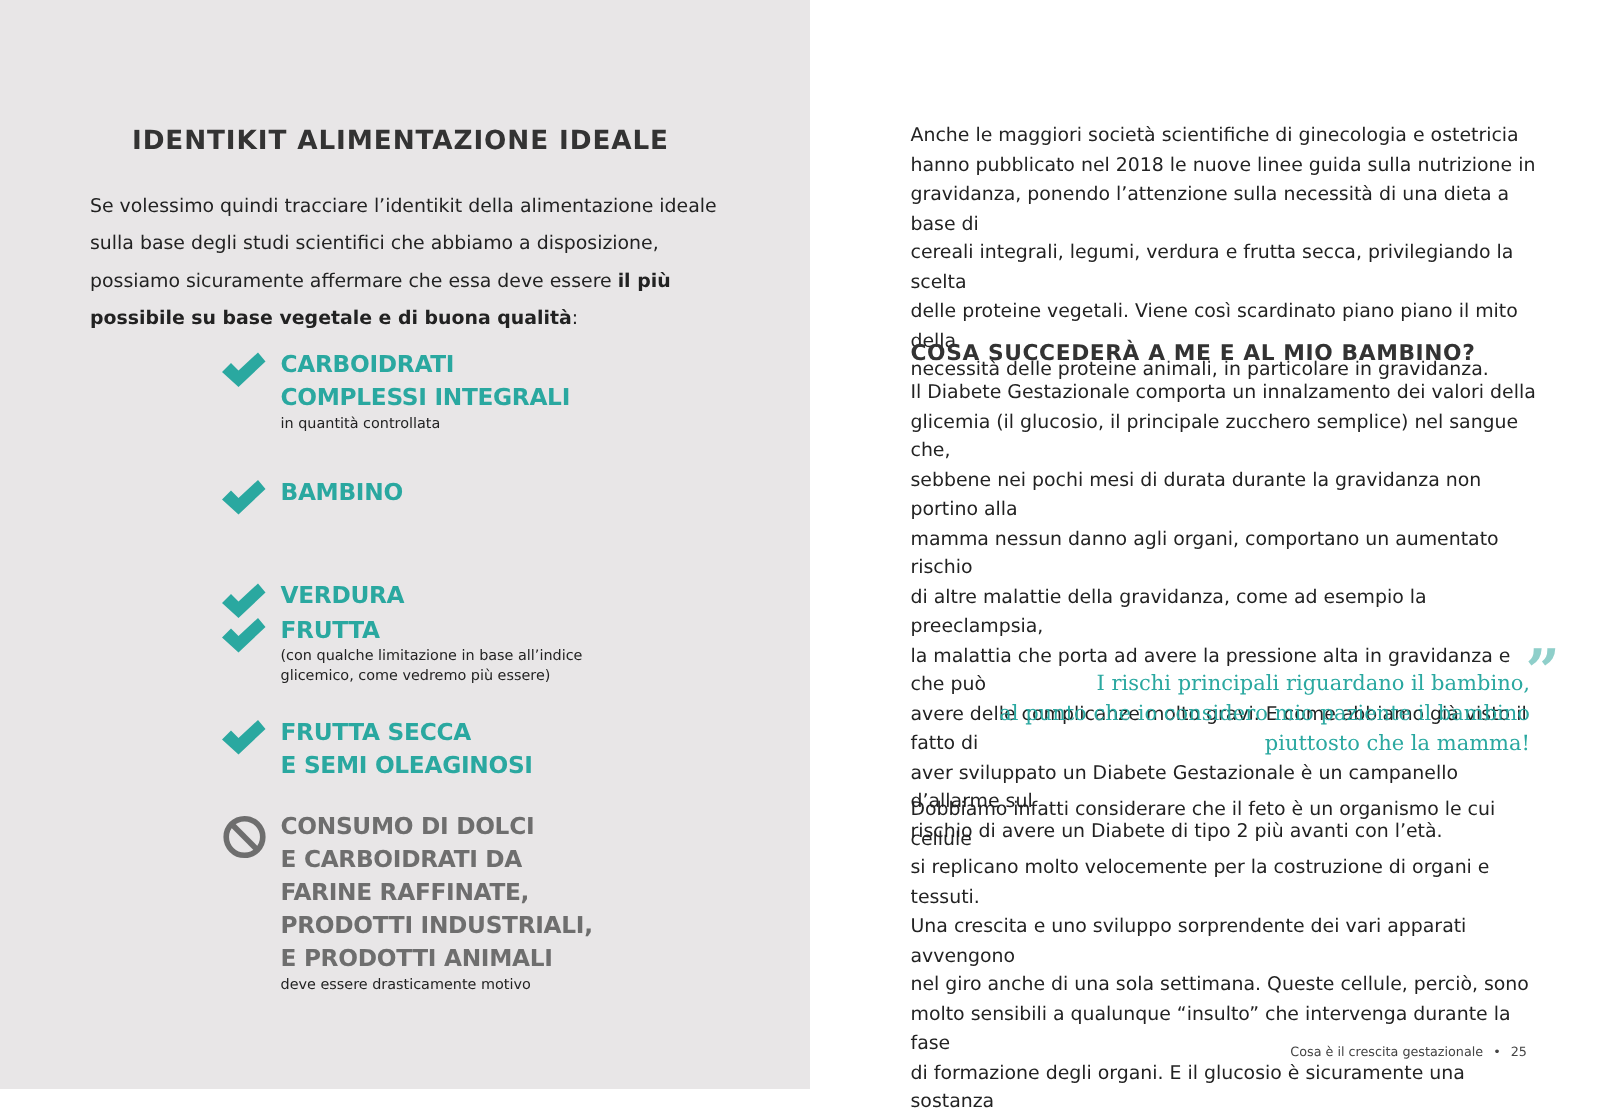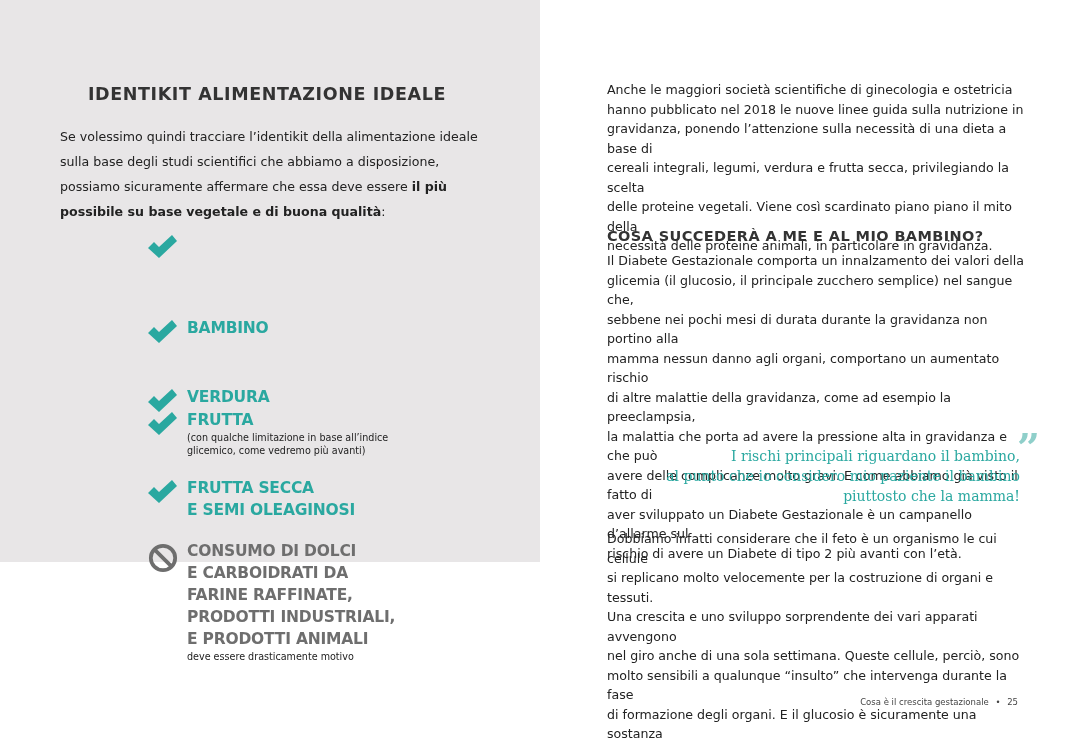--- a/index.html
+++ b/index.html
@@ -3,21 +3,21 @@
 <meta charset="utf-8">
 <style>
   html, body { margin: 0; padding: 0; }
   body {
     width: 1080px; height: 742px; position: relative; overflow: hidden;
     background: #ffffff;
     font-family: "DejaVu Sans", sans-serif;
     color: #222;
   }
   .page-left {
-    position: absolute; left: 0; top: 0; width: 540px; height: 562px;
+    position: absolute; left: 0; top: 0; width: 540px; height: 726px;
     background: #e8e6e7;
   }
   .page-right {
     position: absolute; left: 540px; top: 0; width: 540px; height: 742px;
     background: #ffffff;
   }
   .title-left {
     position: absolute; left: 88px; top: 84px; width: 380px;
     font-family: "DejaVu Sans", sans-serif; font-weight: bold;
     font-size: 17.5px; letter-spacing: 0.6px; color: #333;
@@ -73,20 +73,25 @@
 <body>
 
 <div class="page-left">
   <div class="title-left">IDENTIKIT ALIMENTAZIONE IDEALE</div>
   <div class="intro"><span>Se volessimo quindi tracciare l’identikit della alimentazione ideale sulla base degli studi scientifici che abbiamo a disposizione, possiamo sicuramente affermare che essa deve essere </span><b>il più possibile su base vegetale e di buona qualità</b><span>:</span></div>
 
   <div class="item" style="top:232px;">
     <svg class="ico" viewBox="0 0 32 26">
         <path d="M2 14 L8 8 L13 13 L26 1 L31 7 L13 24 Z" fill="#2aa8a0"></path>
       </svg>
+    <div class="txt">
+      <div class="head">CARBOIDRATI
+COMPLESSI INTEGRALI</div>
+      <div class="sub">in quantità controllata</div>
+    </div>
   </div>
 
   <div class="item" style="top:317px;">
     <svg class="ico" viewBox="0 0 32 26">
         <path d="M2 14 L8 8 L13 13 L26 1 L31 7 L13 24 Z" fill="#2aa8a0"></path>
       </svg>
     <div class="txt">
       <div class="head">BAMBINO</div>
     </div>
   </div>
@@ -100,21 +105,21 @@
     </div>
   </div>
 
   <div class="item" style="top:409px;">
     <svg class="ico" viewBox="0 0 32 26">
         <path d="M2 14 L8 8 L13 13 L26 1 L31 7 L13 24 Z" fill="#2aa8a0"></path>
       </svg>
     <div class="txt">
       <div class="head">FRUTTA</div>
       <div class="sub">(con qualche limitazione in base all’indice
-glicemico, come vedremo più avanti)</div>
+glicemico, come vedremo più essere)</div>
     </div>
   </div>
 
   <div class="item" style="top:477px;">
     <svg class="ico" viewBox="0 0 32 26">
         <path d="M2 14 L8 8 L13 13 L26 1 L31 7 L13 24 Z" fill="#2aa8a0"></path>
       </svg>
     <div class="txt">
       <div class="head">FRUTTA SECCA
 E SEMI OLEAGINOSI</div>

